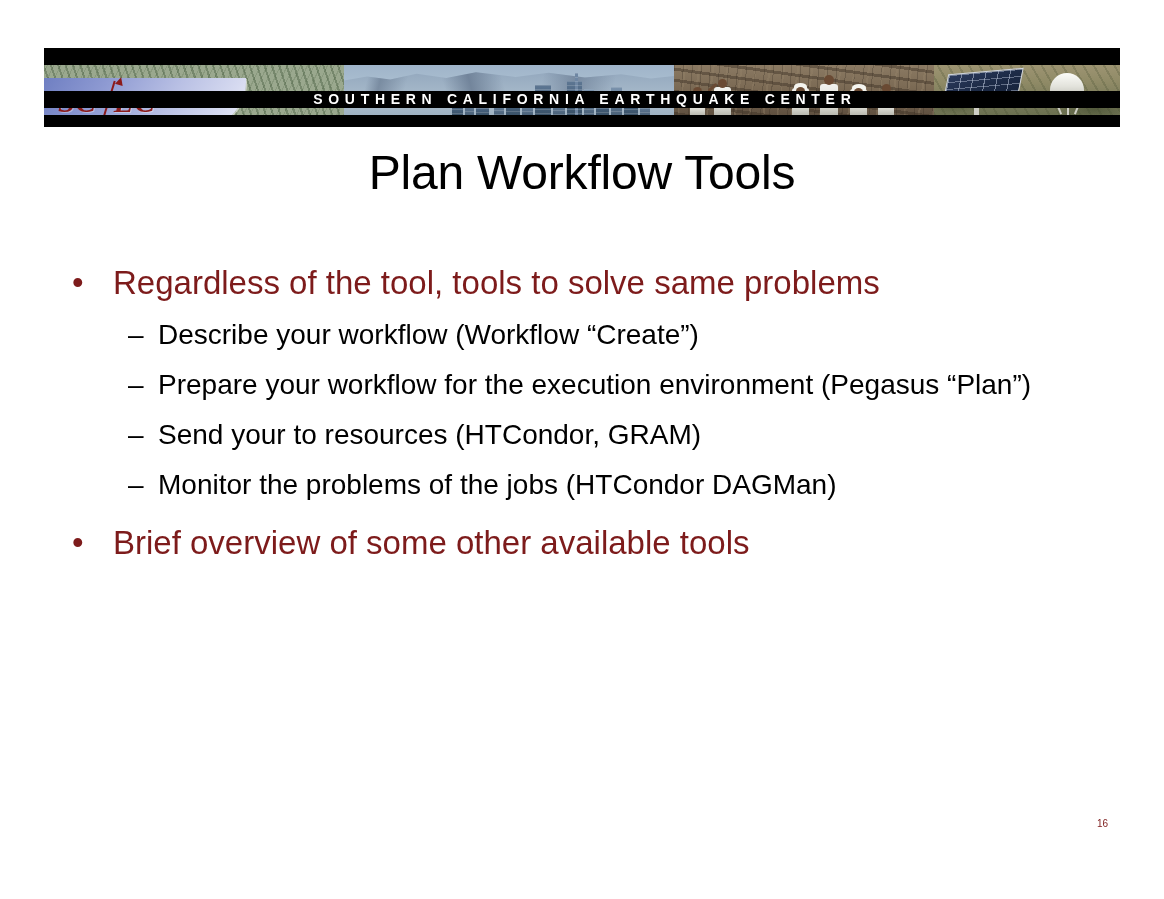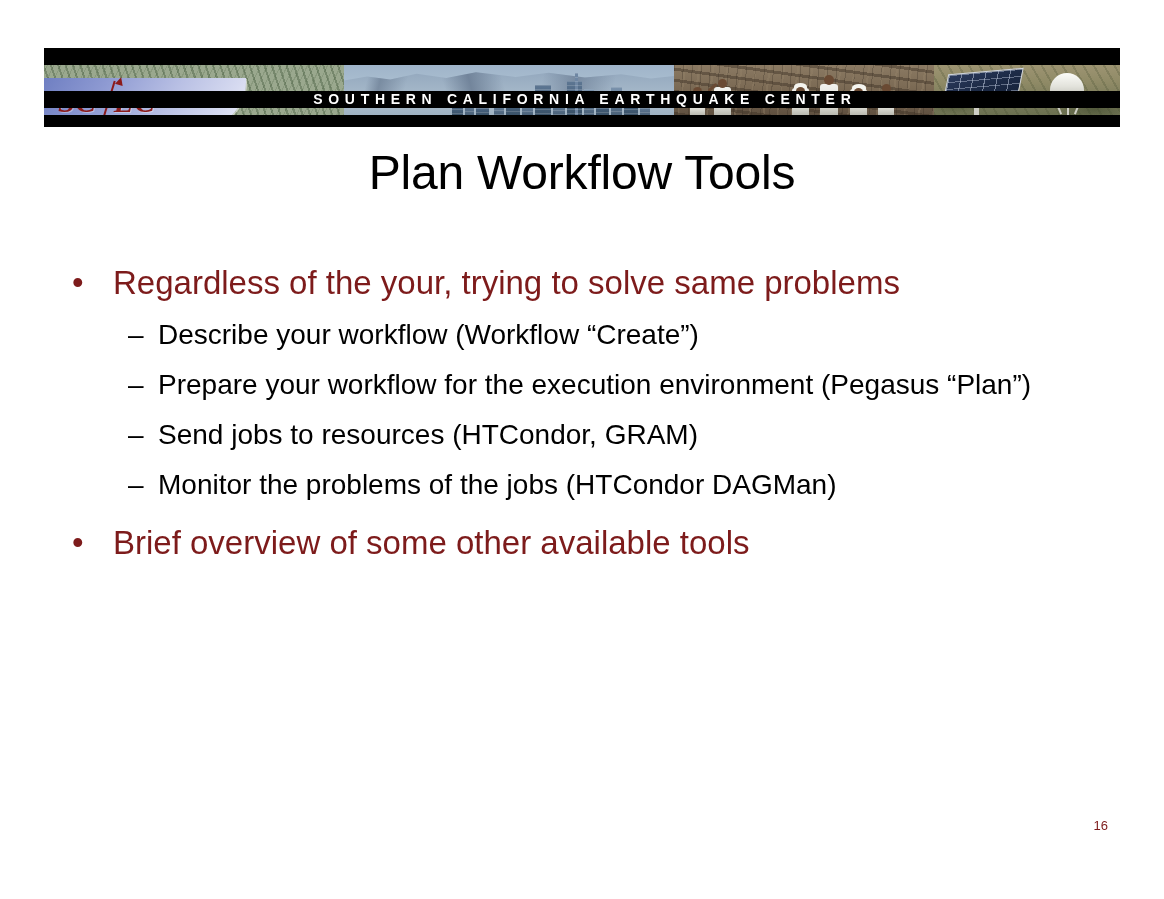--- a/index.html
+++ b/index.html
@@ -314,21 +314,21 @@
   }
 
   .gap-before { margin-top: 16px; }
 
   
   .page-number {
     position: absolute;
     right: 56px;
     top: 818px;
     font-family: "Liberation Sans", sans-serif;
-    font-size: 13px;
+    font-size: 10px;
     color: #7d1b1b;
   }
 </style>
 </head>
 <body>
 
 <div class="slide">
 
   <div class="banner">
 
@@ -408,35 +408,35 @@
       <div class="logo-arrow-dn"></div>
     </div>
   </div>
 
   <div class="slide-title">Plan Workflow Tools</div>
 
   <div class="body-area">
 
     <div class="bullet-l1">
       <span class="marker">•</span>
-      <span>Regardless of the your, trying to solve same problems</span>
+      <span>Regardless of the tool, tools to solve same problems</span>
     </div>
 
     <div class="sub-list">
       <div class="bullet-l2">
         <span class="marker">–</span>
         <span>Describe your workflow (Workflow “Create”)</span>
       </div>
       <div class="bullet-l2">
         <span class="marker">–</span>
         <span>Prepare your workflow for the execution environment (Pegasus “Plan”)</span>
       </div>
       <div class="bullet-l2">
         <span class="marker">–</span>
-        <span>Send jobs to resources (HTCondor, GRAM)</span>
+        <span>Send your to resources (HTCondor, GRAM)</span>
       </div>
       <div class="bullet-l2">
         <span class="marker">–</span>
         <span>Monitor the problems of the jobs (HTCondor DAGMan)</span>
       </div>
     </div>
 
     <div class="bullet-l1 gap-before">
       <span class="marker">•</span>
       <span>Brief overview of some other available tools</span>

